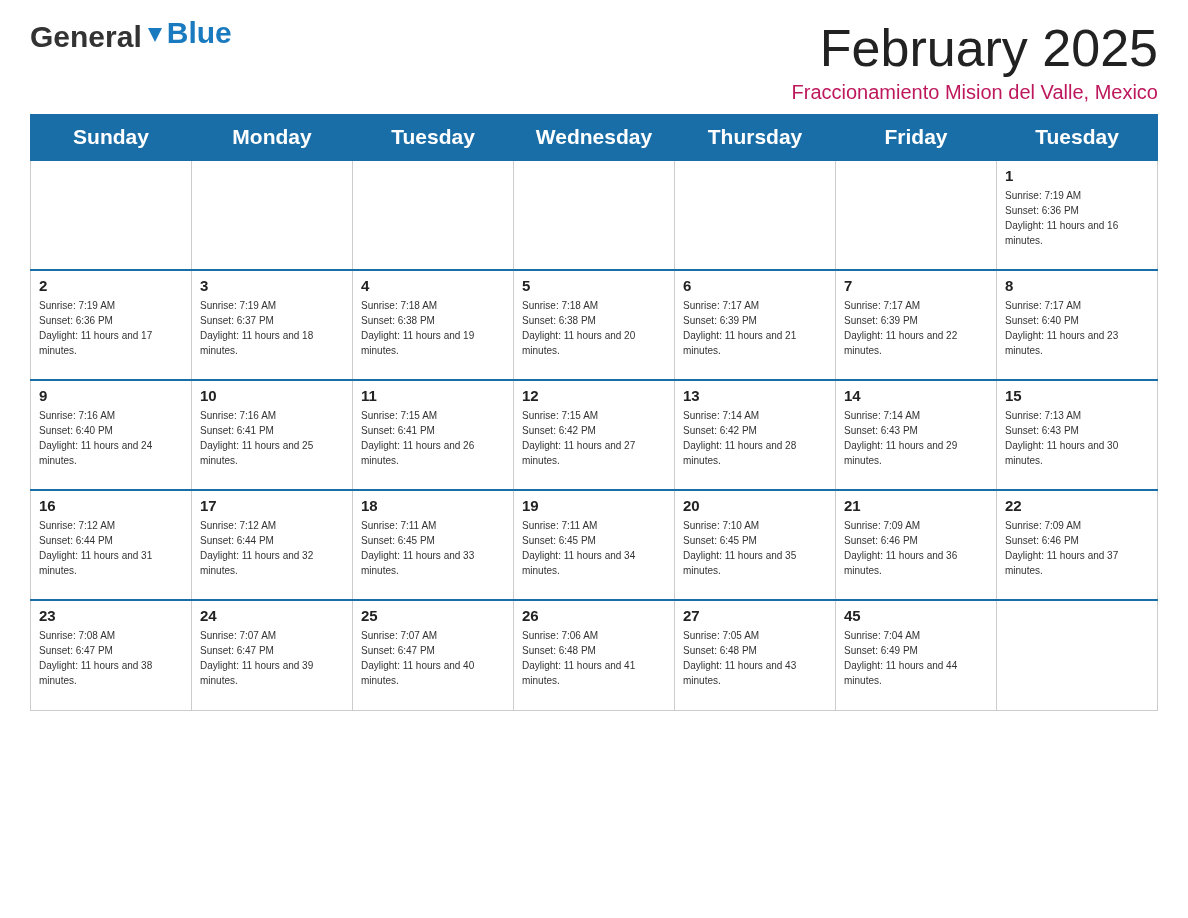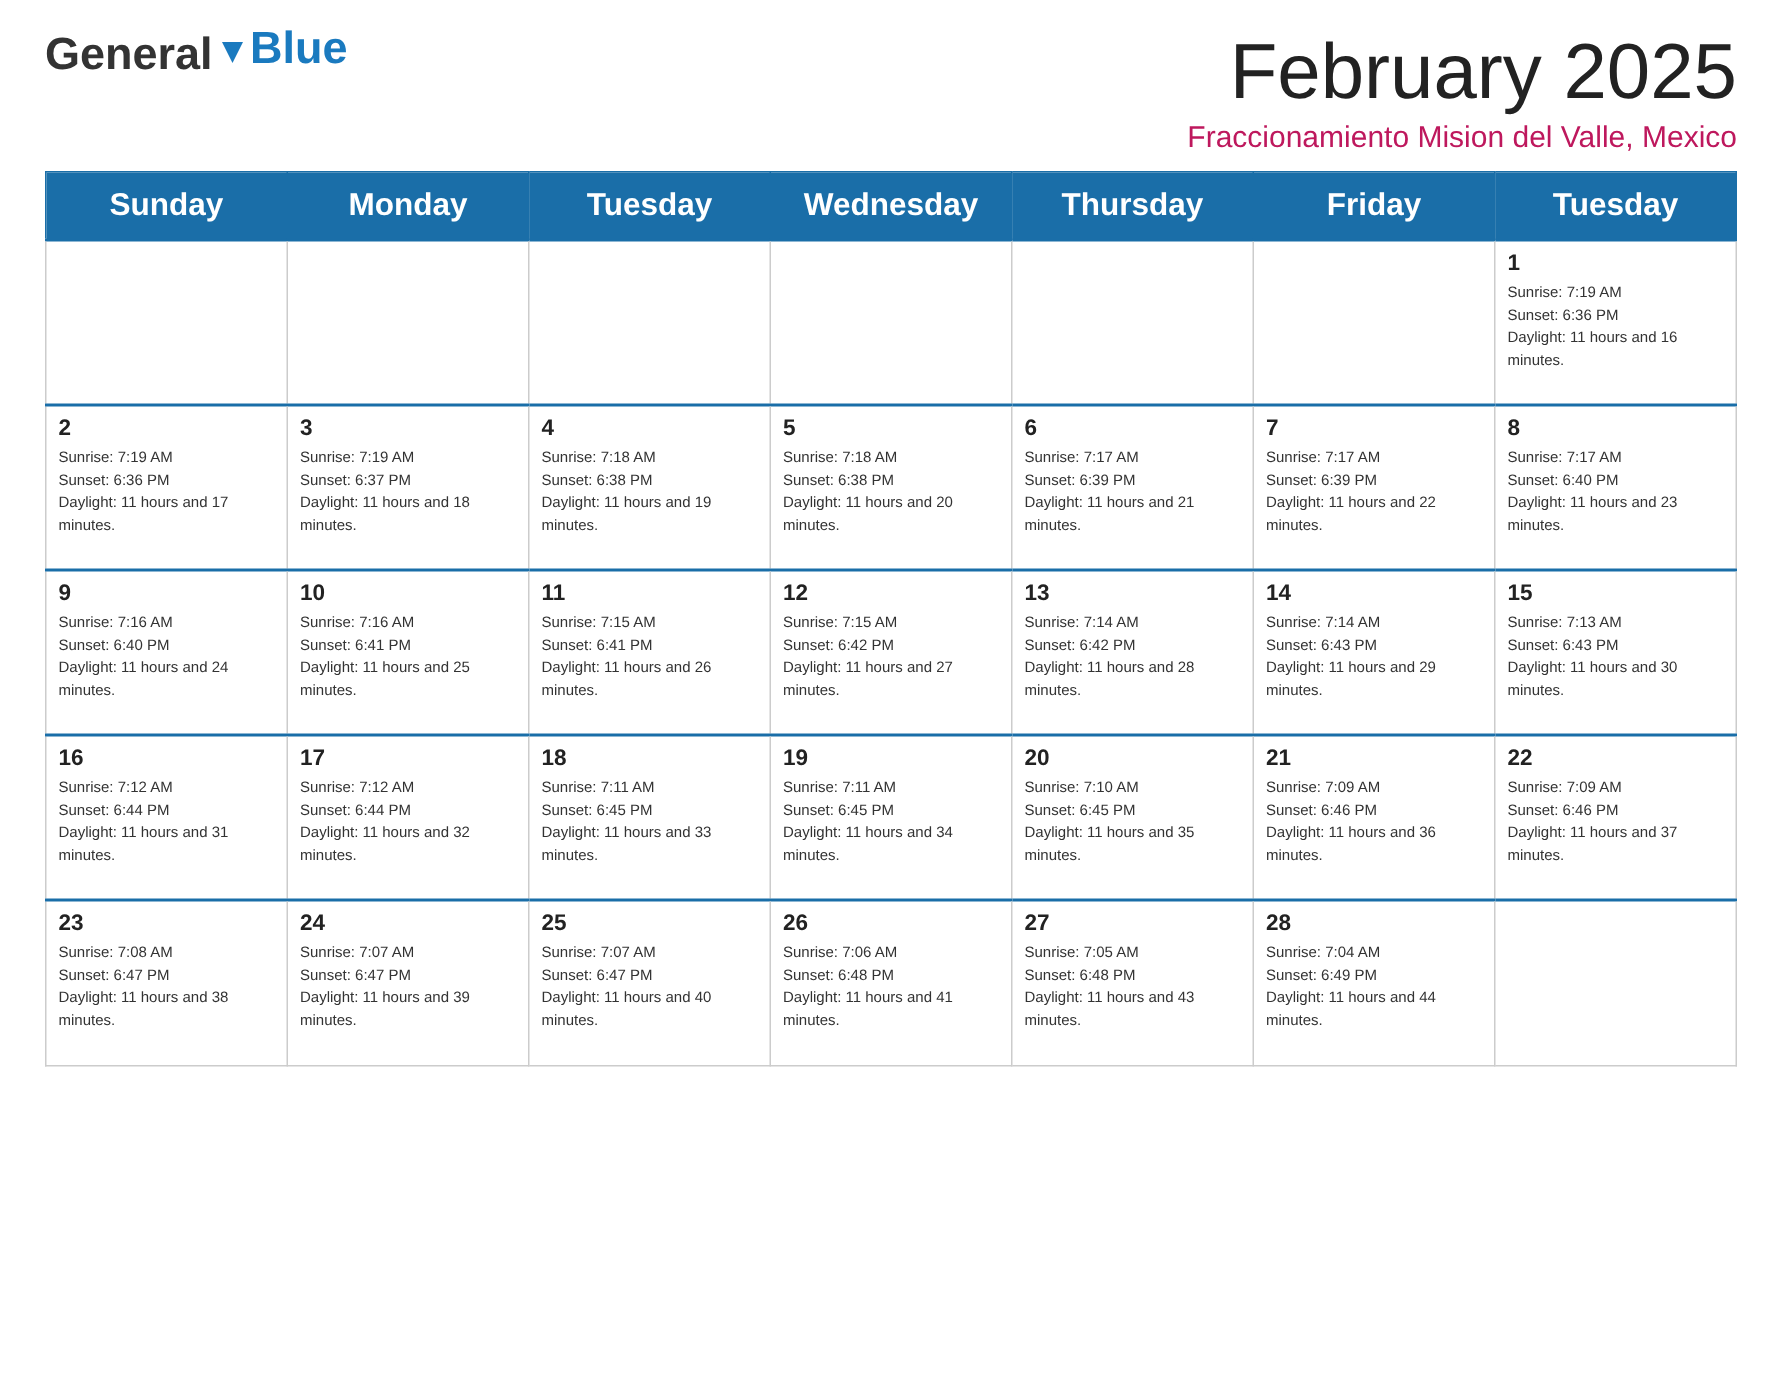--- a/index.html
+++ b/index.html
@@ -228,19 +228,19 @@
         </td>
         <td>
           <span class="day-number">26</span>
           <div class="day-info">Sunrise: 7:06 AM<br>Sunset: 6:48 PM<br>Daylight: 11 hours and 41 minutes.</div>
         </td>
         <td>
           <span class="day-number">27</span>
           <div class="day-info">Sunrise: 7:05 AM<br>Sunset: 6:48 PM<br>Daylight: 11 hours and 43 minutes.</div>
         </td>
         <td>
-          <span class="day-number">28</span>
+          <span class="day-number">45</span>
           <div class="day-info">Sunrise: 7:04 AM<br>Sunset: 6:49 PM<br>Daylight: 11 hours and 44 minutes.</div>
         </td>
         <td class="empty-cell"></td>
       </tr>
     </tbody>
 </table>
 
 </body></html>

